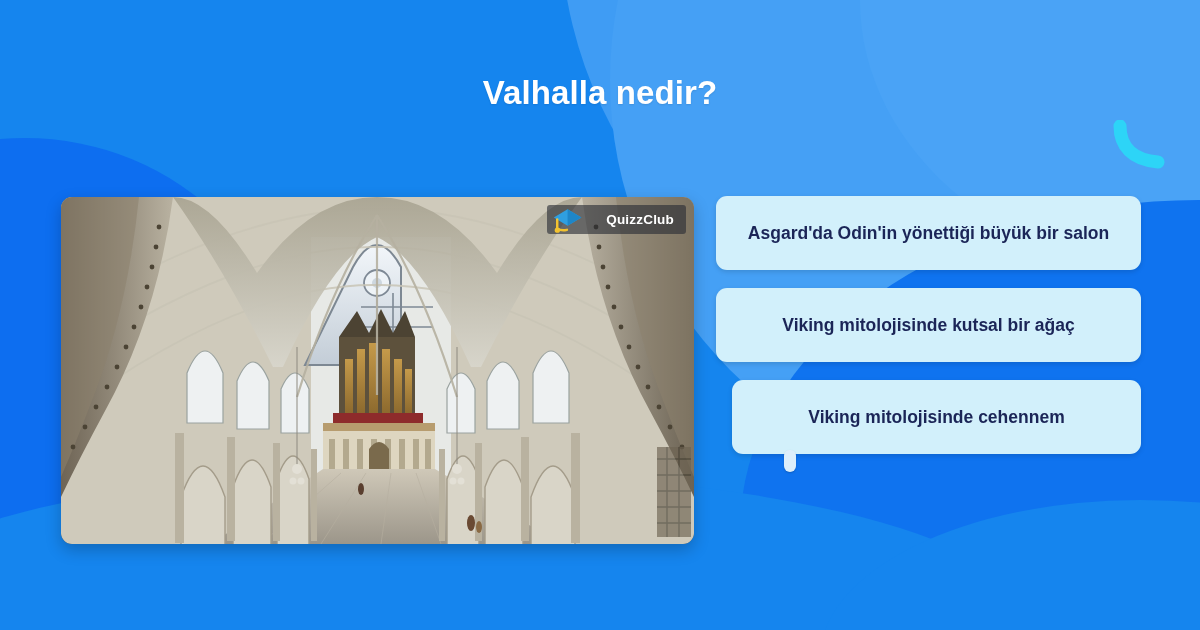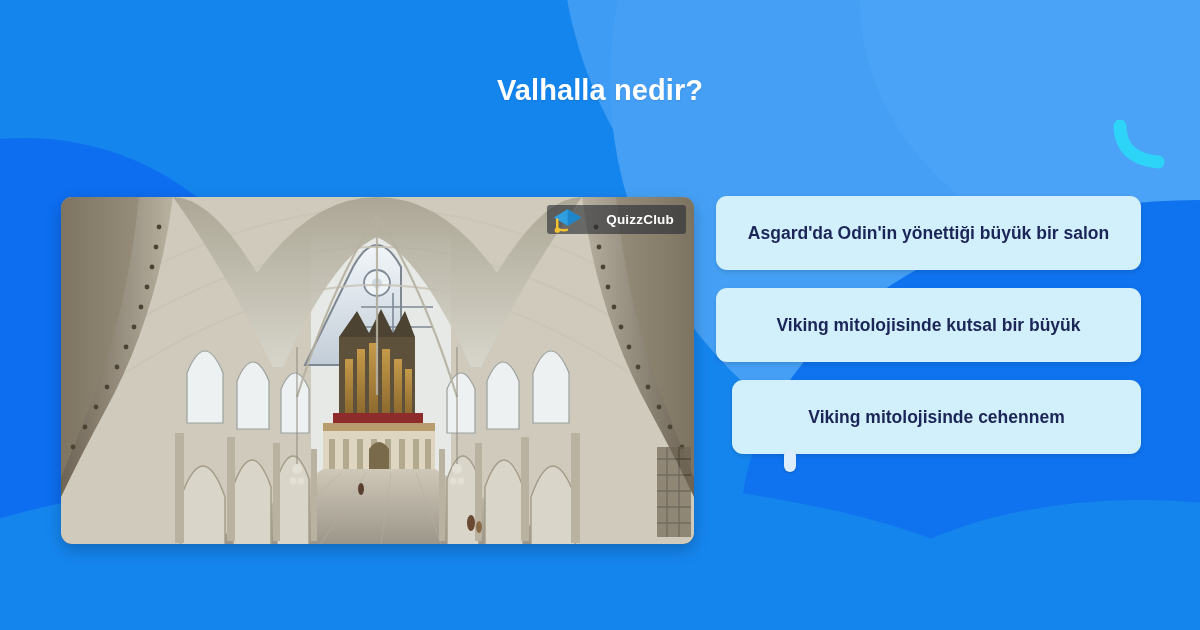--- a/index.html
+++ b/index.html
@@ -83,21 +83,21 @@
     left:1112px; top:120px;
     width:70px; height:52px;
   }
 
   
   .title {
     position:absolute;
     left:0; right:0; top:74px;
     text-align:center;
     color:#ffffff;
-    font-size:29px;
+    font-size:33px;
     font-weight:bold;
     letter-spacing:.1px;
     text-shadow:0 1px 2px rgba(0,0,0,.10);
   }
 
   
   .photo-card {
     position:absolute;
     left:61px; top:197px;
     width:633px; height:347px;
@@ -395,19 +395,19 @@
         <path d="M12 3 L22 9 L12 15 Z" fill="#1e86c8"></path>
         <path d="M4.5 10.5 L4.5 17 q3 2 7 1" stroke="#f2c230" stroke-width="1.8" fill="none" stroke-linecap="round"></path>
         <circle cx="4.6" cy="18.2" r="1.9" fill="#f2c230"></circle>
       </svg>
       <span class="wm-text">QuizzClub</span>
     </div>
   </div>
 
   <div class="answers">
     <div class="answer">Asgard'da Odin'in yönettiği büyük bir salon</div>
-    <div class="answer">Viking mitolojisinde kutsal bir büyük</div>
+    <div class="answer">Viking mitolojisinde kutsal bir ağaç</div>
     <div class="answer">Viking mitolojisinde cehennem</div>
   </div>
 
   <div class="notch"></div>
 
 </div>
 
 </body></html>

